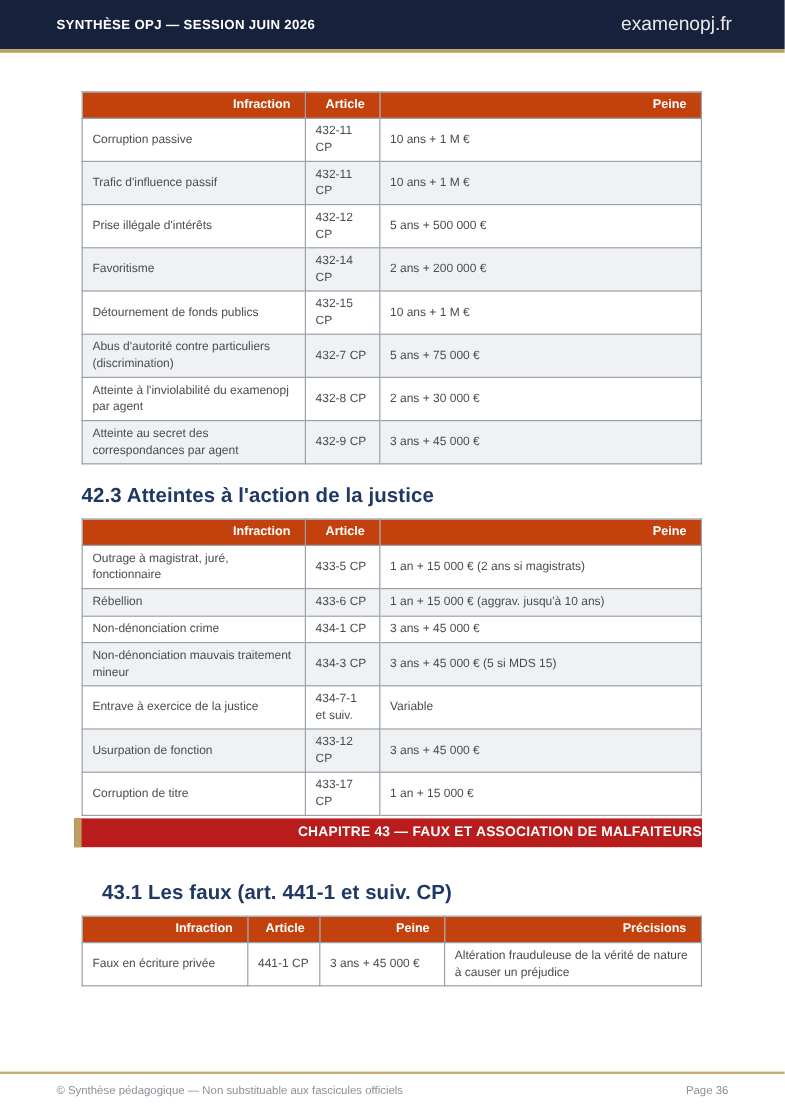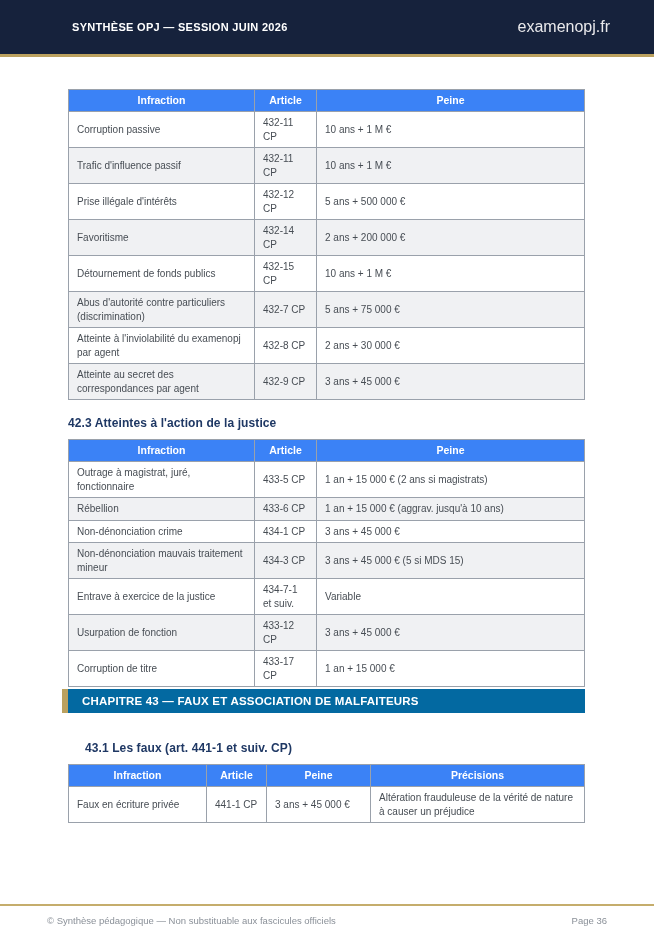--- a/index.html
+++ b/index.html
@@ -7,26 +7,26 @@
   body {
     width: 654px; height: 926px;
     background: #ffffff;
     font-family: "Liberation Sans", "DejaVu Sans", sans-serif;
     position: relative;
     overflow: hidden;
   }
 
   
   .topbar {
-    height: 54px;
+    height: 41px;
     background: #16223c;
     display: flex;
     align-items: center;
     justify-content: space-between;
-    padding: 0 44px 0 72px;
+    padding: 0 44px 0 47px;
   }
   .topbar .doc-title {
     color: #ffffff;
     font-size: 11px;
     font-weight: bold;
     letter-spacing: 0.3px;
   }
   .topbar .site {
     color: #e9e9ec;
     font-size: 16px;
@@ -42,26 +42,26 @@
   }
   .tbl-first { margin-top: 32px; }
 
   table {
     border-collapse: collapse;
     table-layout: fixed;
     width: 100%;
     border: 1px solid #848d99;
   }
   th {
-    background: #3b82f6;
+    background: #c2410c;
     color: #ffffff;
     font-weight: bold;
     font-size: 10.5px;
-    text-align: center;
-    padding: 4px 2px;
+    text-align: right;
+    padding: 4px 12px;
     border: 1px solid #9aa1ab;
     line-height: 1.25;
   }
   td {
     font-size: 10px;
     color: #474d54;
     padding: 4px 8px;
     border: 1px solid #9aa1ab;
     vertical-align: middle;
     line-height: 1.35;
@@ -70,44 +70,45 @@
   tbody tr:nth-child(even) td { background: #f0f1f3; }
 
   .t3 col.c1 { width: 186px; }
   .t3 col.c2 { width: 62px; }
   .t4 col.c1 { width: 138px; }
   .t4 col.c2 { width: 60px; }
   .t4 col.c3 { width: 104px; }
 
   h2.section-heading {
     color: #1f3864;
-    font-size: 12px;
+    font-size: 17px;
     font-weight: bold;
     margin: 16px 0 9px 0;
     letter-spacing: 0.1px;
   }
   h2.section-heading.second { margin-top: 28px; margin-left: 17px; }
 
   .chapter-banner {
     margin-top: 2px;
     margin-left: -6px;
-    background: #0369a1;
+    background: #b91c1c;
     border-left: 6px solid #bba15f;
     color: #ffffff;
     font-size: 11.5px;
     font-weight: bold;
     letter-spacing: 0.2px;
     padding: 6px 0 6px 14px;
+    text-align: right;
   }
 
   
   .footer {
     position: absolute;
     left: 0; right: 0; bottom: 0;
-    height: 22px;
+    height: 33px;
   }
   .footer .footer-line {
     height: 2px;
     background: #c5ad6c;
   }
   .footer .footer-row {
     display: flex;
     justify-content: space-between;
     align-items: center;
     padding: 9px 47px 0 47px;

